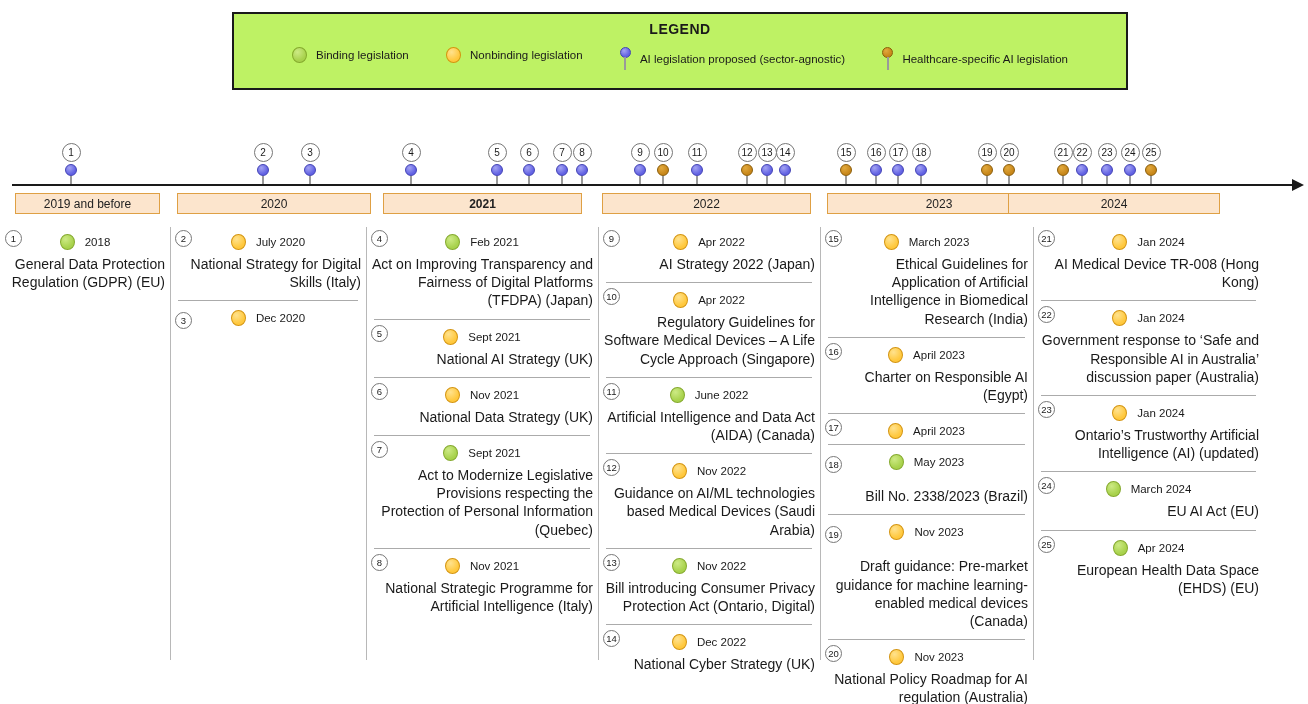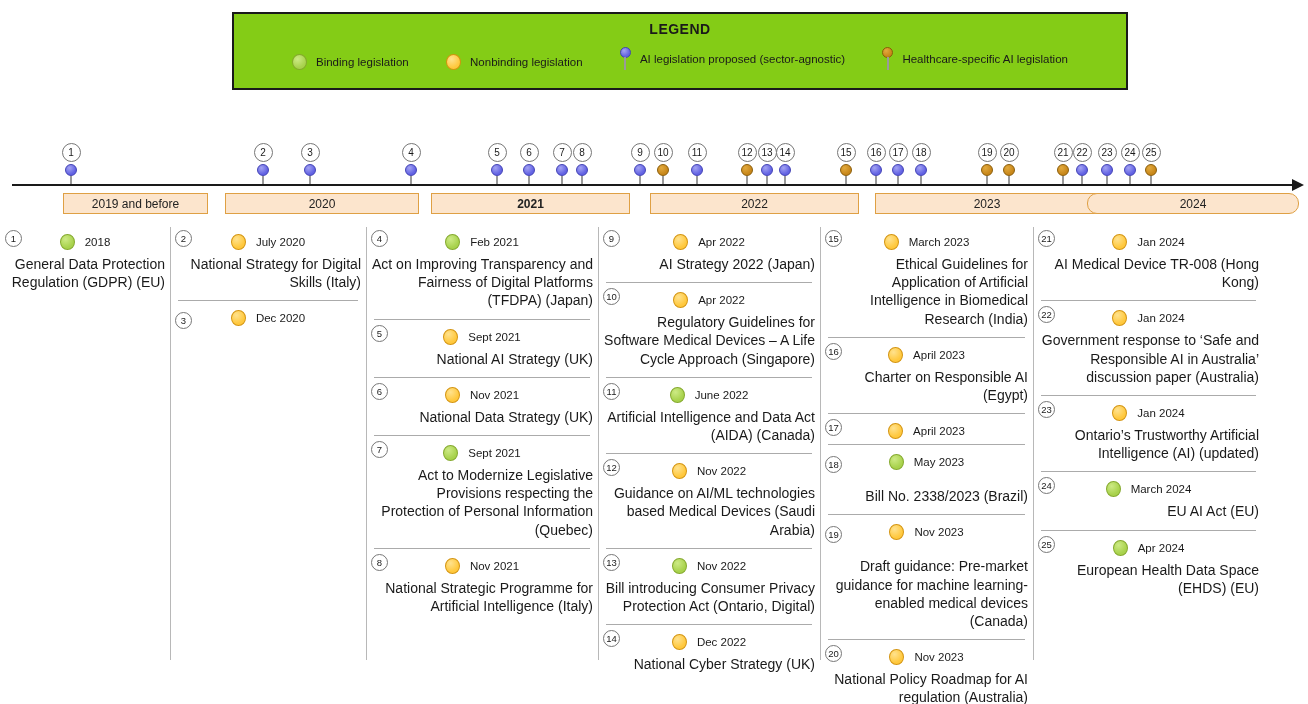--- a/index.html
+++ b/index.html
@@ -2,23 +2,23 @@
 <html style="--binding: #a8d24c; --nonbinding: #ffc83d; --pin_agnostic: #6363e3; --pin_healthcare: #c8871a; --year_box_fill: #fce5cd; --year_box_border: #dfa044;"><head>
 <meta charset="utf-8">
 <style>
   html,body{margin:0;padding:0;}
   body{
     width:1308px;height:704px;position:relative;overflow:hidden;
     background:#ffffff;font-family:"Liberation Sans", sans-serif;color:#1a1a1a;
   }
   
   .legend-box{position:absolute;left:232px;top:12px;width:896px;height:78px;
-    border:2px solid #1a1a1a;background:#84cc16;box-sizing:border-box;}
+    border:2px solid #1a1a1a;background:#bef264;box-sizing:border-box;}
   .legend-title{text-align:center;font-weight:bold;font-size:14px;margin-top:7px;letter-spacing:.5px;}
-  .legend-items{display:flex;align-items:flex-end;justify-content:space-between;padding:10px 58px 0 58px;}
+  .legend-items{display:flex;align-items:flex-start;justify-content:space-between;padding:10px 58px 0 58px;}
   .legend-item{display:flex;align-items:center;gap:9px;font-size:11.5px;}
   
   .dot{display:inline-block;border-radius:50%;box-sizing:border-box;}
   .dot.binding{width:15px;height:16px;border:1px solid #84a92c;
     background:radial-gradient(circle at 35% 30%, #cdea85, var(--binding) 65%);}
   .dot.nonbinding{width:15px;height:16px;border:1px solid #d4940f;
     background:radial-gradient(circle at 35% 30%, #ffe28e, var(--nonbinding) 65%);}
   .pin{display:inline-flex;flex-direction:column;align-items:center;}
   .pin .head{width:11px;height:11px;border-radius:50%;box-sizing:border-box;}
   .pin .stem{width:2px;height:13px;background:#9a9a9a;margin-top:-1px;}
@@ -35,21 +35,21 @@
     display:flex;align-items:center;justify-content:center;font-size:10px;margin-bottom:2px;}
   .marker .head{flex:none;width:12px;height:12px;border-radius:50%;box-sizing:border-box;}
   .marker.agnostic .head{border:1px solid #4141b6;
     background:radial-gradient(circle at 35% 30%, #a3a3f2, var(--pin_agnostic) 65%);}
   .marker.healthcare .head{border:1px solid #8a5c08;
     background:radial-gradient(circle at 35% 30%, #e2aa3e, var(--pin_healthcare) 65%);}
   .marker .stem{flex:none;width:2px;height:8px;background:#9a9a9a;}
   
   .year-box{position:absolute;top:193px;height:21px;box-sizing:border-box;
     background:var(--year_box_fill);border:1.5px solid var(--year_box_border);
-    display:flex;align-items:center;justify-content:center;font-size:12px;color:#222;margin-left:48px;}
+    display:flex;align-items:center;justify-content:center;font-size:12px;color:#222;}
   
   .col-divider{position:absolute;top:227px;height:433px;width:1px;background:#b8b8b8;}
   .column{position:absolute;top:228px;box-sizing:border-box;}
   .entry{position:relative;padding:0 1px;}
   .daterow{display:flex;align-items:center;justify-content:center;gap:10px;padding:6px 0 3px;}
   .daterow .date{font-size:11.5px;}
   .titlerow{position:relative;padding:2px 0 7px;}
   .title{text-align:right;font-size:14px;line-height:1.3;}
   .badge{position:absolute;left:1px;width:17px;height:17px;border:1px solid #777;border-radius:50%;
     background:#fff;display:flex;align-items:center;justify-content:center;font-size:9.5px;box-sizing:border-box;}
@@ -228,21 +228,21 @@
     </div>
     <div class="year-box" style="left: 383px; width: 199px; font-weight: bold;">
       <span>2021</span>
     </div>
     <div class="year-box" style="left: 602px; width: 209px;">
       <span>2022</span>
     </div>
     <div class="year-box" style="left: 827px; width: 224px;">
       <span>2023</span>
     </div>
-    <div class="year-box" style="left: 1039px; width: 212px; border-radius: 10px;">
+    <div class="year-box" style="left: 1008px; width: 212px;">
       <span>2024</span>
     </div>
   </div>
 
 <div id="columns">
     <div class="column" style="left: 4px; width: 162px;">
       <div class="entry">
         <div class="daterow">
           <span class="dot binding"></span>
           <span class="date">2018</span>

